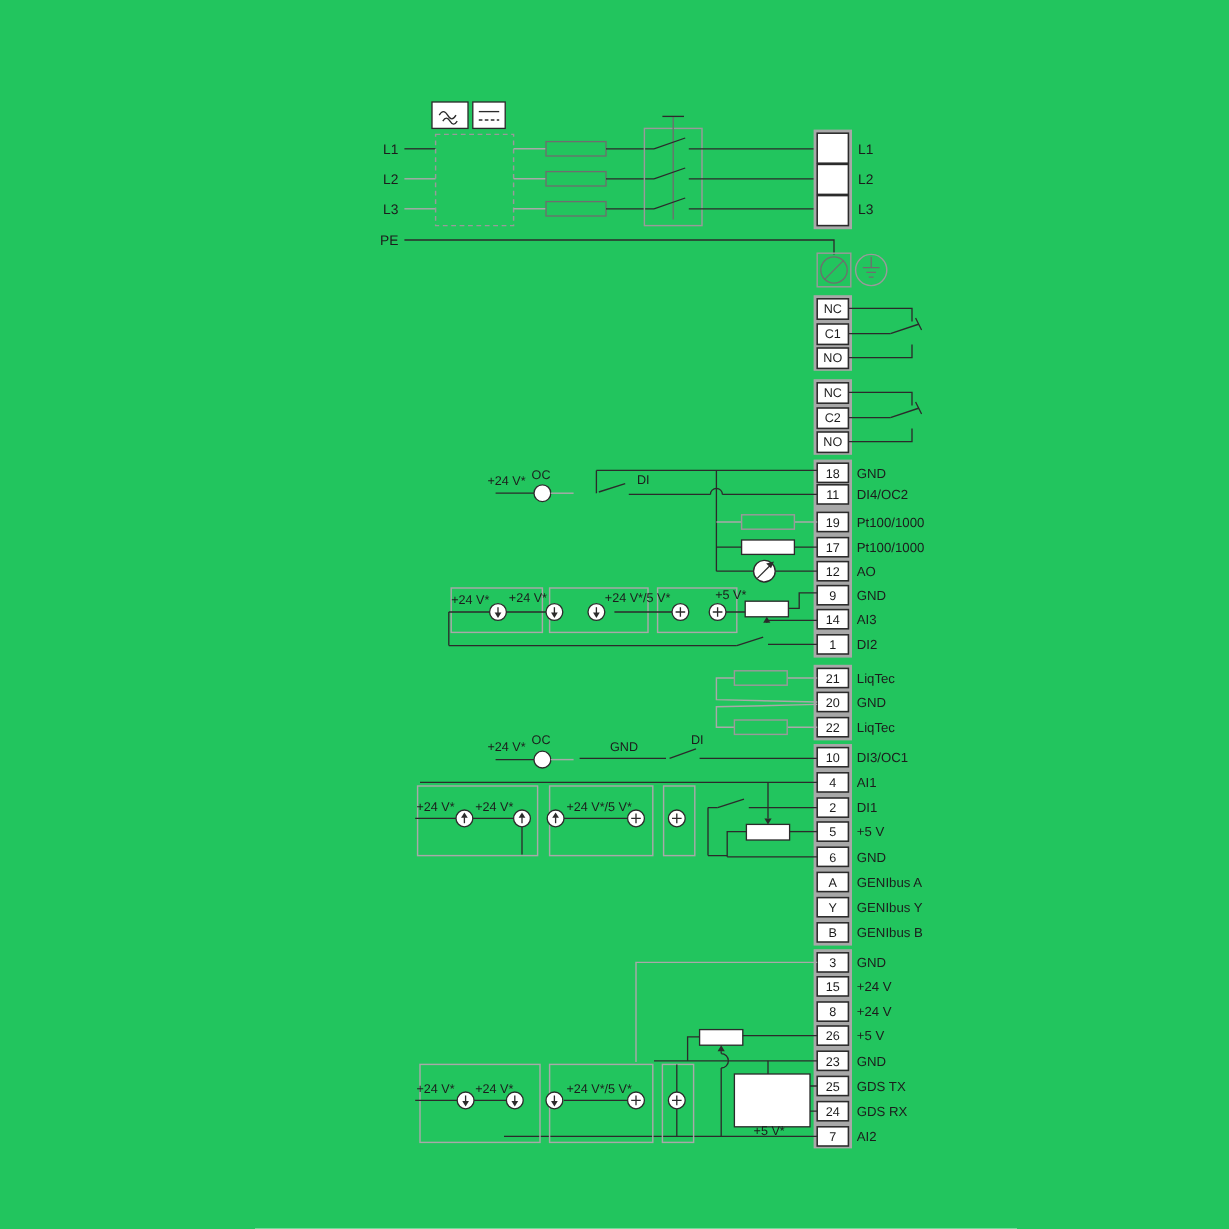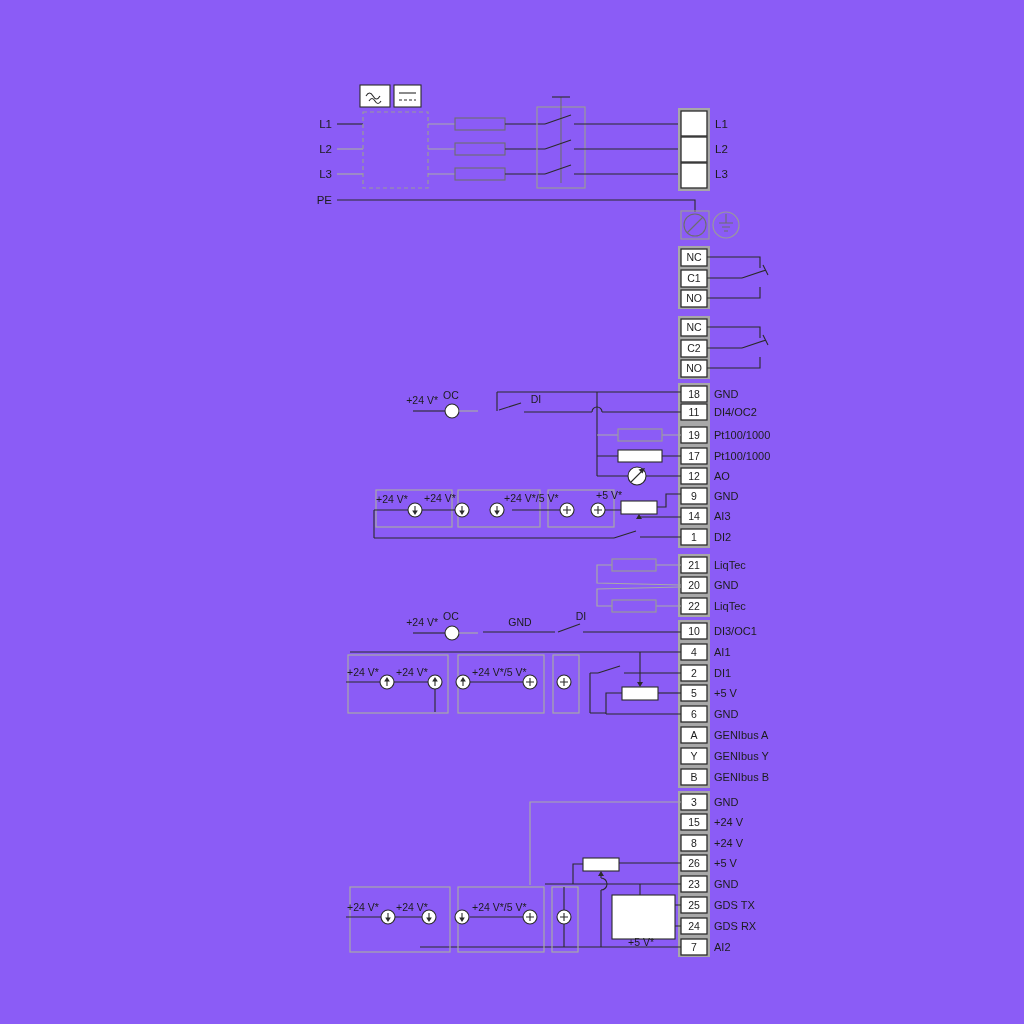--- a/index.html
+++ b/index.html
@@ -1,16 +1,16 @@
 <!DOCTYPE html>
 <html><head>
 <meta charset="utf-8">
 <style>
   html,body{margin:0;padding:0;background:#fff;}
-  #stage{position:relative;width:1024px;height:1024px;background:#8b5cf6;overflow:hidden;}
+  #stage{position:relative;width:1024px;height:1024px;background:#22c55e;overflow:hidden;}
   svg{position:absolute;left:0;top:0;}
   svg text{font-family:"Liberation Sans","DejaVu Sans",sans-serif;fill:#1c1c1c;}
   .side{font-size:11.5px;}
   .lbl{font-size:11px;}
   .num{font-size:10.5px;text-anchor:middle;}
   .ann{font-size:10.5px;}
   .annm{font-size:10.5px;text-anchor:middle;}
   .annE{font-size:10.5px;text-anchor:end;}
   .wd{stroke:#2b2b2b;stroke-width:1.1;fill:none;}
   .wg{stroke:#a9a9a9;stroke-width:1.2;fill:none;}

